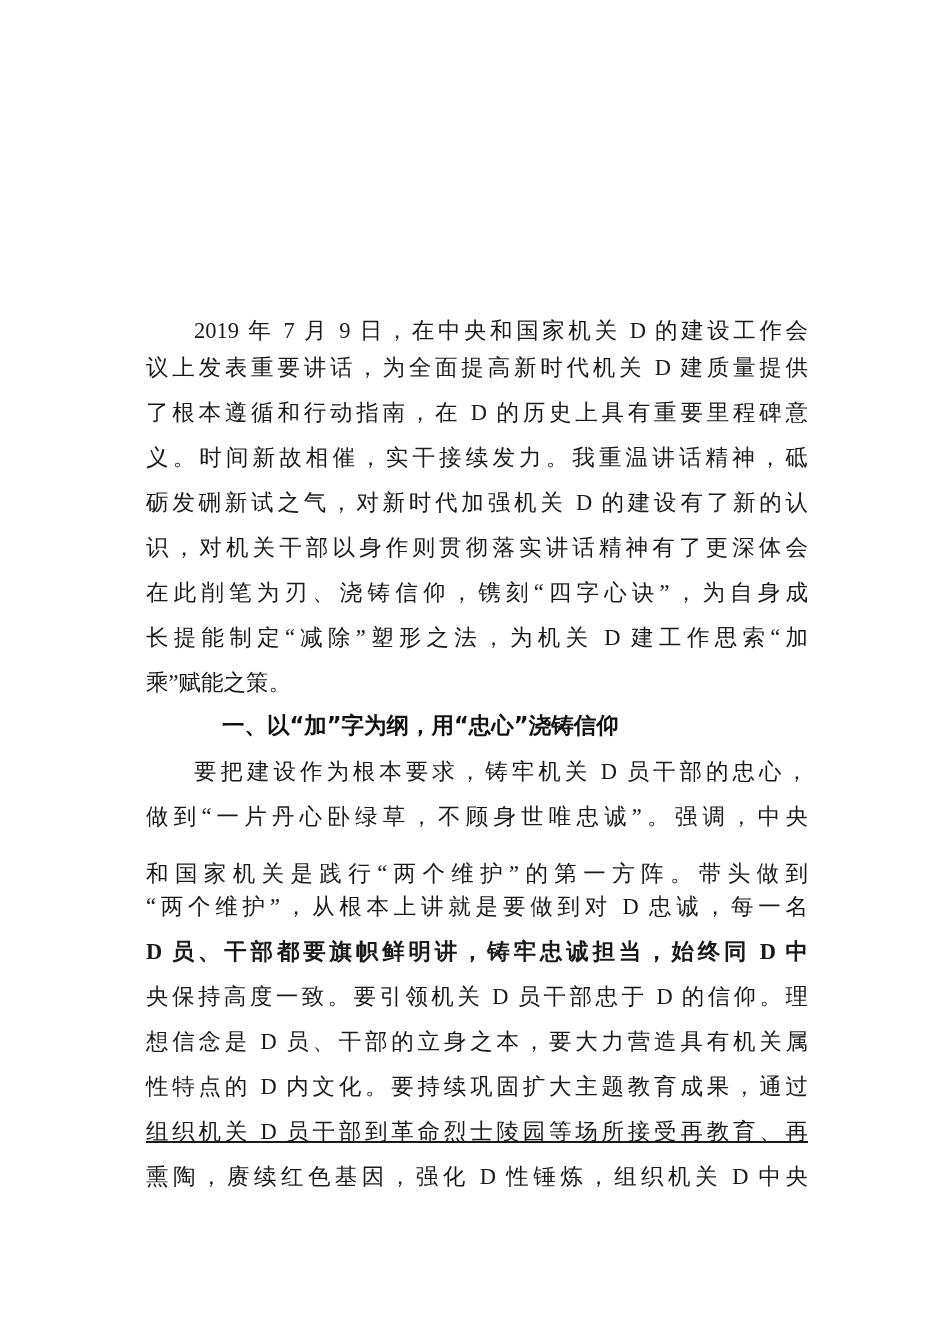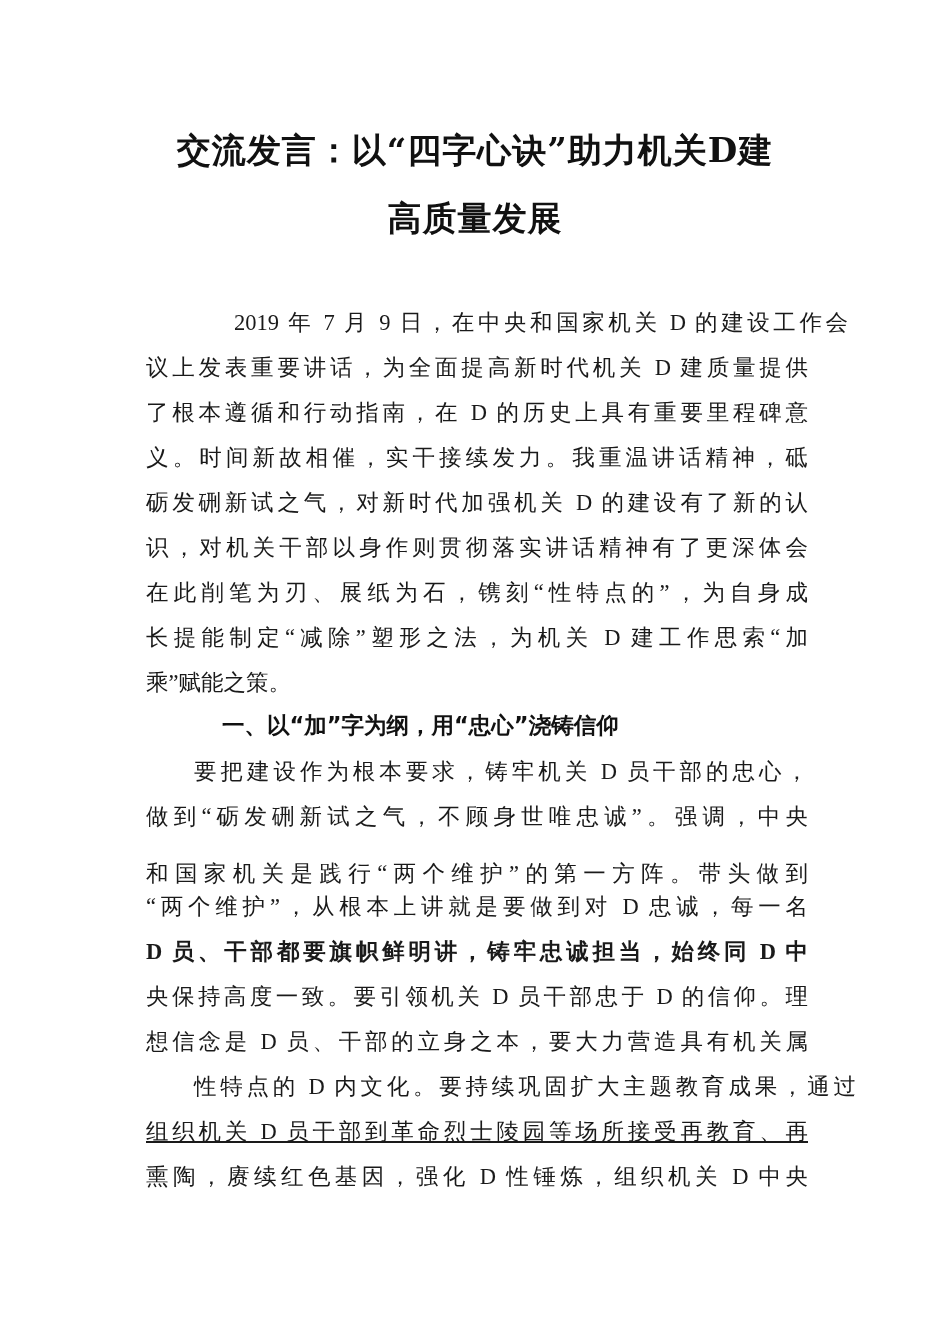--- a/index.html
+++ b/index.html
@@ -27,45 +27,43 @@
       position: absolute; left: 48px; height: 36px; line-height: 36px;
       font-family: "DejaVu Sans", "Liberation Sans", sans-serif;
       font-weight: bold; font-size: 22.5px; color: #111111; white-space: nowrap; margin-left: 28px;
     }
   </style>
 </head>
 <body>
 
 <div class="page">
 
-  <div class="title t1">交流发言：以“四字心诀”助力机关D建</div>
-  <div class="title t2">高质量发展</div>
 
   <div class="body-text" style="top:306px;">
-    <div class="line indent" style="top:0px;margin-left:40px;">2019 年 7 月 9 日，在中央和国家机关 D 的建设工作会</div>
+    <div class="line indent" style="top:8px;">2019 年 7 月 9 日，在中央和国家机关 D 的建设工作会</div>
     <div class="line" style="top:45px;">议上发表重要讲话，为全面提高新时代机关 D 建质量提供</div>
     <div class="line" style="top:90px;">了根本遵循和行动指南，在 D 的历史上具有重要里程碑意</div>
     <div class="line" style="top:135px;">义。时间新故相催，实干接续发力。我重温讲话精神，砥</div>
     <div class="line" style="top:180px;">砺发硎新试之气，对新时代加强机关 D 的建设有了新的认</div>
     <div class="line" style="top:225px;">识，对机关干部以身作则贯彻落实讲话精神有了更深体会</div>
-    <div class="line" style="top:270px;">在此削笔为刃、展纸为石，镌刻“性特点的”，为自身成</div>
+    <div class="line" style="top:270px;">在此削笔为刃、浇铸信仰，镌刻“四字心诀”，为自身成</div>
     <div class="line" style="top:315px;">长提能制定“减除”塑形之法，为机关 D 建工作思索“加</div>
     <div class="line last" style="top:360px;">乘”赋能之策。</div>
   </div>
 
   <div class="body-text" style="top:707px;">
     <div class="heading" style="top:0px;">一、以“加”字为纲，用“忠心”浇铸信仰</div>
   </div>
 
   <div class="body-text" style="top:755px;">
     <div class="line indent" style="top:0px;">要把建设作为根本要求，铸牢机关 D 员干部的忠心，</div>
-    <div class="line" style="top:45px;">做到“砺发硎新试之气，不顾身世唯忠诚”。强调，中央</div>
+    <div class="line" style="top:45px;">做到“一片丹心卧绿草，不顾身世唯忠诚”。强调，中央</div>
     <div class="line" style="top:102px;">和国家机关是践行“两个维护”的第一方阵。带头做到</div>
     <div class="line" style="top:135px;">“两个维护”，从根本上讲就是要做到对 D 忠诚，每一名</div>
     <div class="line" style="top:180px;font-weight:bold;">D 员、干部都要旗帜鲜明讲，铸牢忠诚担当，始终同 D 中</div>
     <div class="line" style="top:225px;">央保持高度一致。要引领机关 D 员干部忠于 D 的信仰。理</div>
     <div class="line" style="top:270px;">想信念是 D 员、干部的立身之本，要大力营造具有机关属</div>
-    <div class="line" style="top:315px;margin-left:48px;">性特点的 D 内文化。要持续巩固扩大主题教育成果，通过</div>
+    <div class="line" style="top:315px;">性特点的 D 内文化。要持续巩固扩大主题教育成果，通过</div>
     <div class="line" style="top:360px;text-decoration:underline;">组织机关 D 员干部到革命烈士陵园等场所接受再教育、再</div>
     <div class="line" style="top:405px;">熏陶，赓续红色基因，强化 D 性锤炼，组织机关 D 中央</div>
   </div>
 
 </div>
 
 </body></html>

